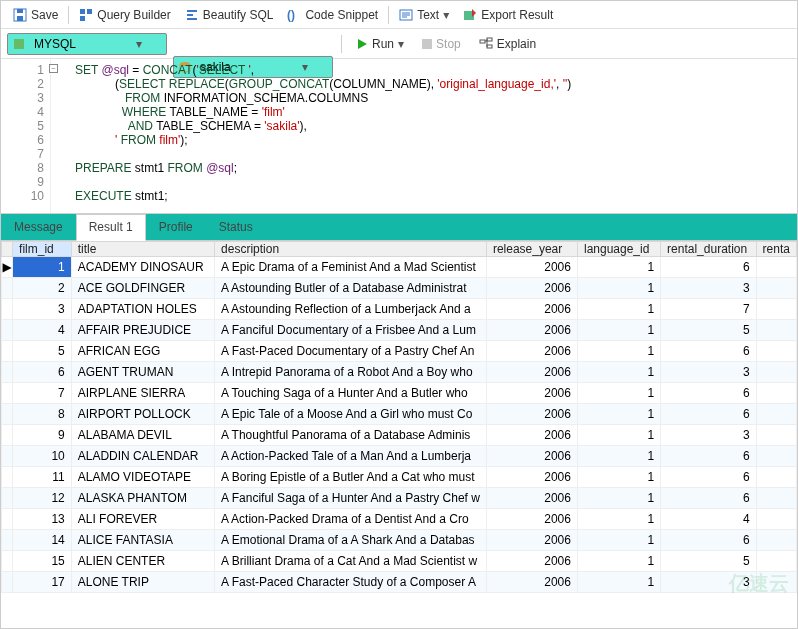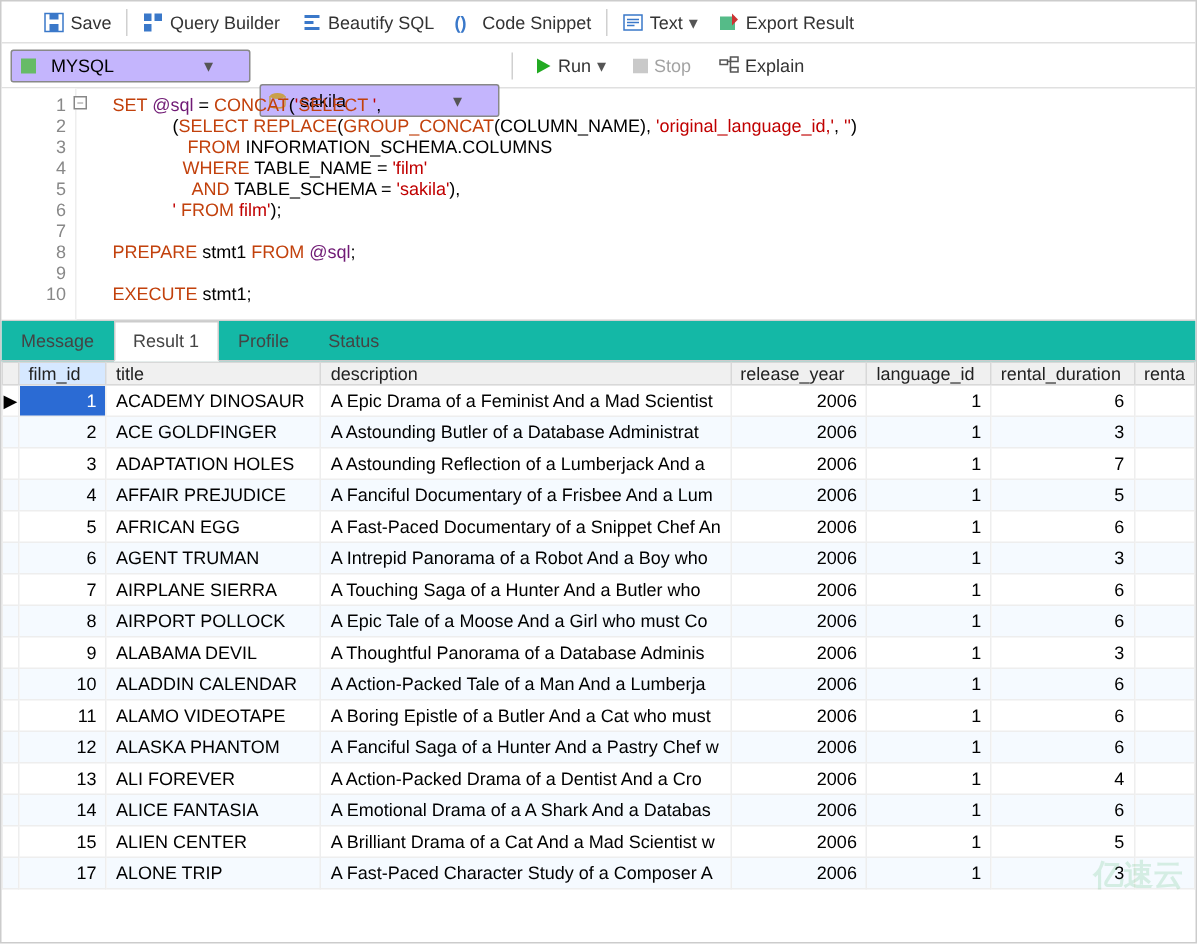--- a/index.html
+++ b/index.html
@@ -1,30 +1,30 @@
 <!DOCTYPE html>
 <html><head>
 <meta charset="utf-8">
 <style>
 * { margin:0; padding:0; box-sizing:border-box; font-family:"Segoe UI",Tahoma,Arial,sans-serif; font-size:12px; }
 body { background:#fff; width:798px; height:629px; overflow:hidden; border:1px solid #ccc; }
-.toolbar { display:flex; align-items:center; gap:2px; padding:3px 22px; border-bottom:1px solid #e0e0e0; height:28px; }
+.toolbar { display:flex; align-items:center; gap:2px; padding:3px 6px; border-bottom:1px solid #e0e0e0; height:28px; }
 .tb-btn { display:flex; align-items:center; gap:4px; padding:2px 6px; cursor:pointer; color:#333; white-space:nowrap; }
 .tb-sep { width:1px; height:18px; background:#d0d0d0; margin:0 2px; }
 .toolbar2 { display:flex; align-items:center; gap:6px; padding:4px 6px; height:30px; border-bottom:1px solid #e0e0e0; }
-.combo { display:flex; align-items:center; border:1px solid #888; border-radius:2px; background:#c4b5fd; height:22px; }
+.combo { display:flex; align-items:center; border:1px solid #888; border-radius:2px; background:#5eead4; height:22px; }
 .combo .cico { width:22px; height:22px; display:flex; align-items:center; justify-content:center; }
 .combo .ctxt { padding:0 4px; min-width:100px; }
 .combo .carr { width:18px; display:flex; align-items:center; justify-content:center; color:#555; }
 .editor { display:flex; height:155px; border-bottom:1px solid #d0d0d0; font-family:Consolas,"Courier New",monospace; }
 .gutter { width:50px; background:#fff; border-right:1px solid #eee; text-align:right; padding-right:6px; color:#888; line-height:14px; padding-top:4px; }
 .gutter div { height:14px; position:relative; }
 .fold { position:absolute; right:-14px; top:1px; width:9px; height:9px; border:1px solid #888; font-size:8px; line-height:7px; text-align:center; color:#888; background:#fff; }
 .code { padding:4px 0 0 24px; line-height:14px; white-space:pre; color:#000; }
-.kw { color:#c2410c; }
+.kw { color:#14532d; }
 .str { color:#c00000; }
 .pg { color:#701a75; }
 .tabs { display:flex; border-bottom:1px solid #ccc; background:#14b8a6; }
 .tab { padding:5px 12px; border:1px solid transparent; cursor:pointer; color:#444; }
 .tab.active { background:#fff; border:1px solid #ccc; border-bottom:1px solid #fff; margin-bottom:-1px; }
 .grid { width:100%; border-collapse:collapse; }
 .grid th { background:#f0f0f0; border:1px solid #d8d8d8; padding:0 6px; font-weight:normal; text-align:left; color:#222; }
 .grid td { border:1px solid #eee; padding:3px 6px; white-space:nowrap; overflow:hidden; }
 .grid tr:nth-child(even) td { background:#f5faff; }
 .grid .num { text-align:right; }
@@ -222,21 +222,21 @@
           <td>A Fanciful Documentary of a Frisbee And a Lum</td>
           <td class="num">2006</td>
           <td class="num">1</td>
           <td class="num">5</td>
           <td></td>
         </tr>
         <tr>
           <td class="rowmark"></td>
           <td class="num">5</td>
           <td>AFRICAN EGG</td>
-          <td>A Fast-Paced Documentary of a Snippet Chef An</td>
+          <td>A Fast-Paced Documentary of a Pastry Chef An</td>
           <td class="num">2006</td>
           <td class="num">1</td>
           <td class="num">6</td>
           <td></td>
         </tr>
         <tr>
           <td class="rowmark"></td>
           <td class="num">6</td>
           <td>AGENT TRUMAN</td>
           <td>A Intrepid Panorama of a Robot And a Boy who</td>

